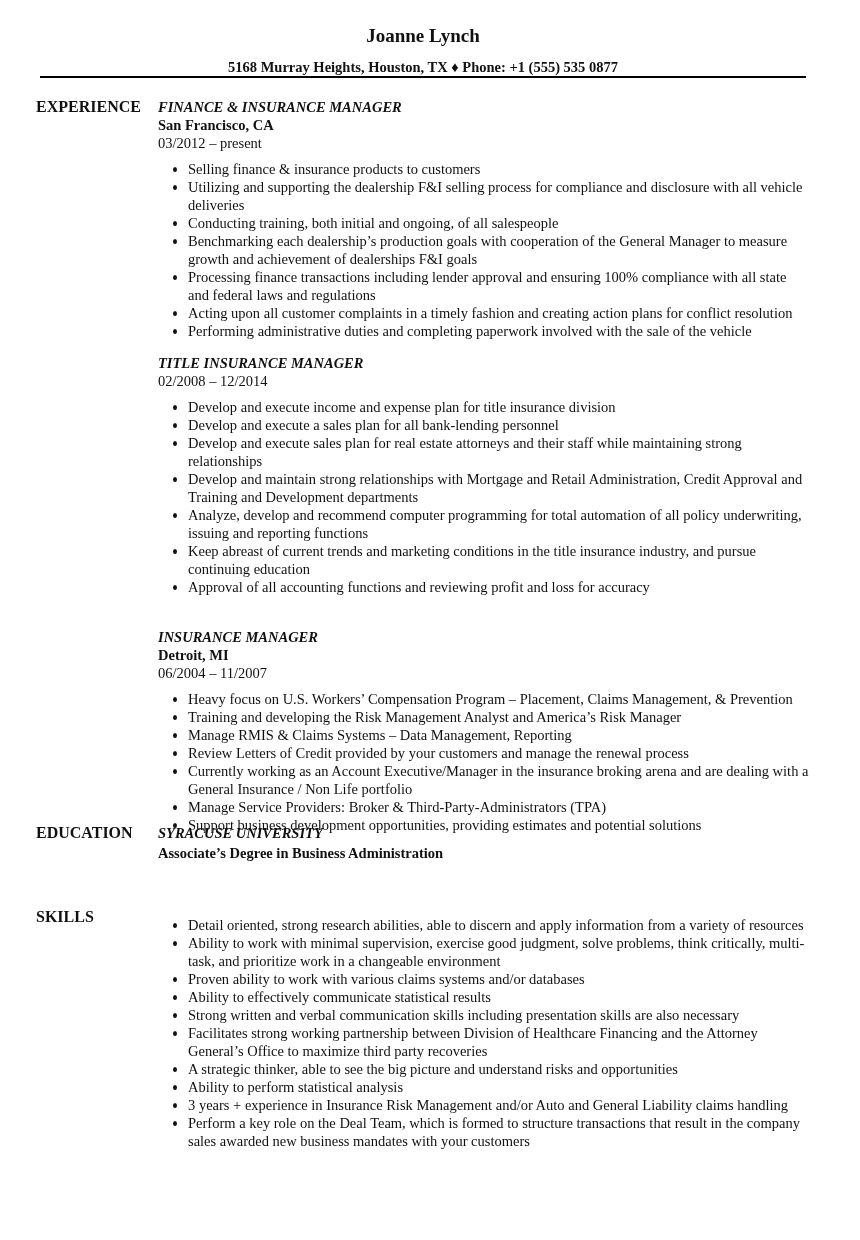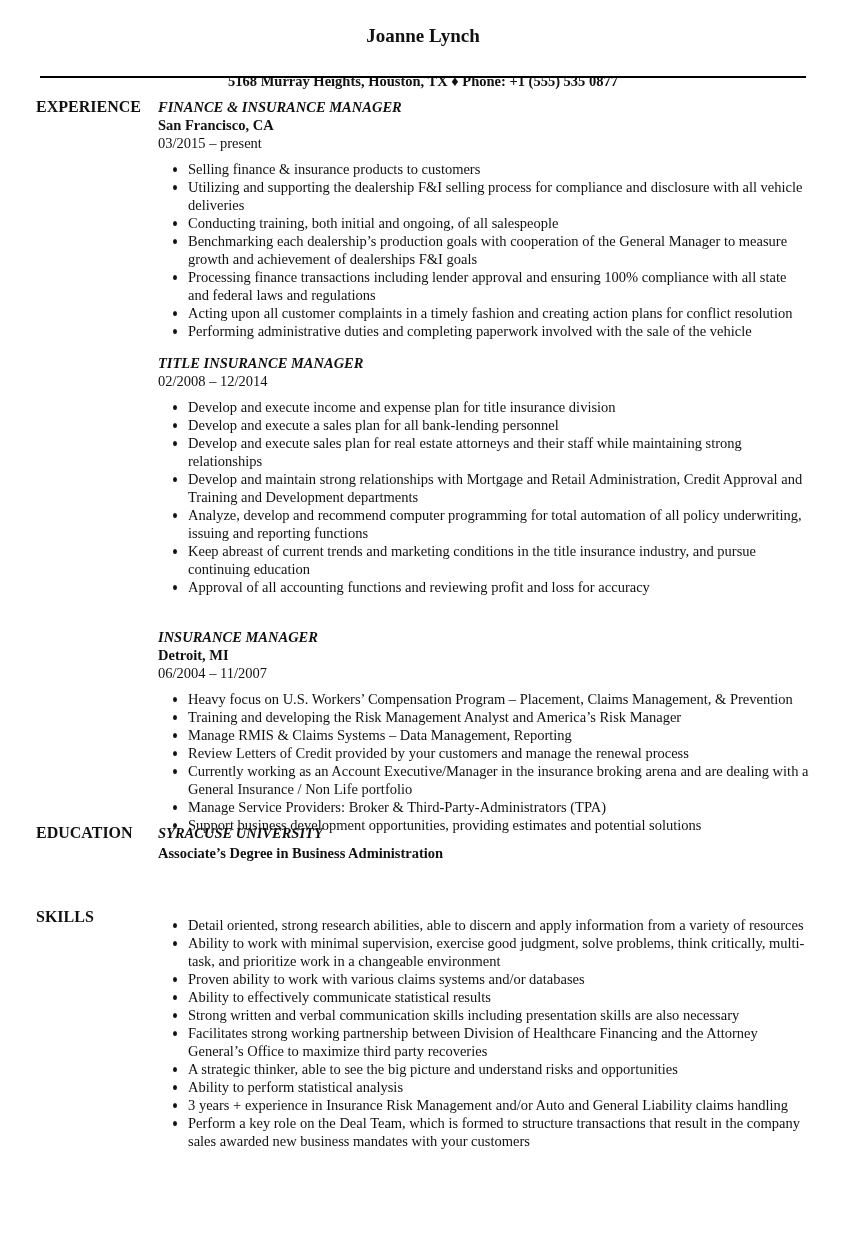--- a/index.html
+++ b/index.html
@@ -7,21 +7,21 @@
     width: 860px; height: 1240px; position: relative; overflow: hidden;
     font-family: "Liberation Serif", "DejaVu Serif", serif;
     color: #111111;
   }
   .name {
     position: absolute; top: 24px; left: 0; width: 846px;
     text-align: center; font-weight: bold; font-size: 19px; line-height: 24px;
   }
   .contact {
     position: absolute; top: 58px; left: 0; width: 846px;
-    text-align: center; font-weight: bold; font-size: 14.5px; line-height: 18px; margin-top: 14px;
+    text-align: center; font-weight: bold; font-size: 14.5px; line-height: 18px;
   }
   .rule {
     position: absolute; top: 76px; left: 40px; width: 766px; height: 2px; background: #000;
   }
   .section-label {
     position: absolute; left: 36px; font-weight: bold; font-size: 16px; line-height: 18px;
   }
   .block { position: absolute; left: 158px; width: 660px; font-size: 14.5px; line-height: 18px; }
   .job-title, .school { font-weight: bold; font-style: italic; }
   .loc, .degree { font-weight: bold; }
@@ -39,21 +39,21 @@
   <div class="name">Joanne Lynch</div>
   <div class="contact">5168 Murray Heights, Houston, TX ♦ Phone: +1 (555) 535 0877</div>
   <div class="rule"></div>
 </div>
 
 <div class="section-label" style="top:98px">EXPERIENCE</div>
 
 <div class="block" style="top:98px">
   <div class="job-title">FINANCE &amp; INSURANCE MANAGER</div>
   <div class="loc">San Francisco, CA</div>
-  <div>03/2015 – present</div>
+  <div>03/2012 – present</div>
   <ul>
     <li>Selling finance &amp; insurance products to customers</li>
     <li>Utilizing and supporting the dealership F&amp;I selling process for compliance and disclosure with all vehicle deliveries</li>
     <li>Conducting training, both initial and ongoing, of all salespeople</li>
     <li>Benchmarking each dealership’s production goals with cooperation of the General Manager to measure growth and achievement of dealerships F&amp;I goals</li>
     <li>Processing finance transactions including lender approval and ensuring 100% compliance with all state and federal laws and regulations</li>
     <li>Acting upon all customer complaints in a timely fashion and creating action plans for conflict resolution</li>
     <li>Performing administrative duties and completing paperwork involved with the sale of the vehicle</li>
   </ul>
 </div>

